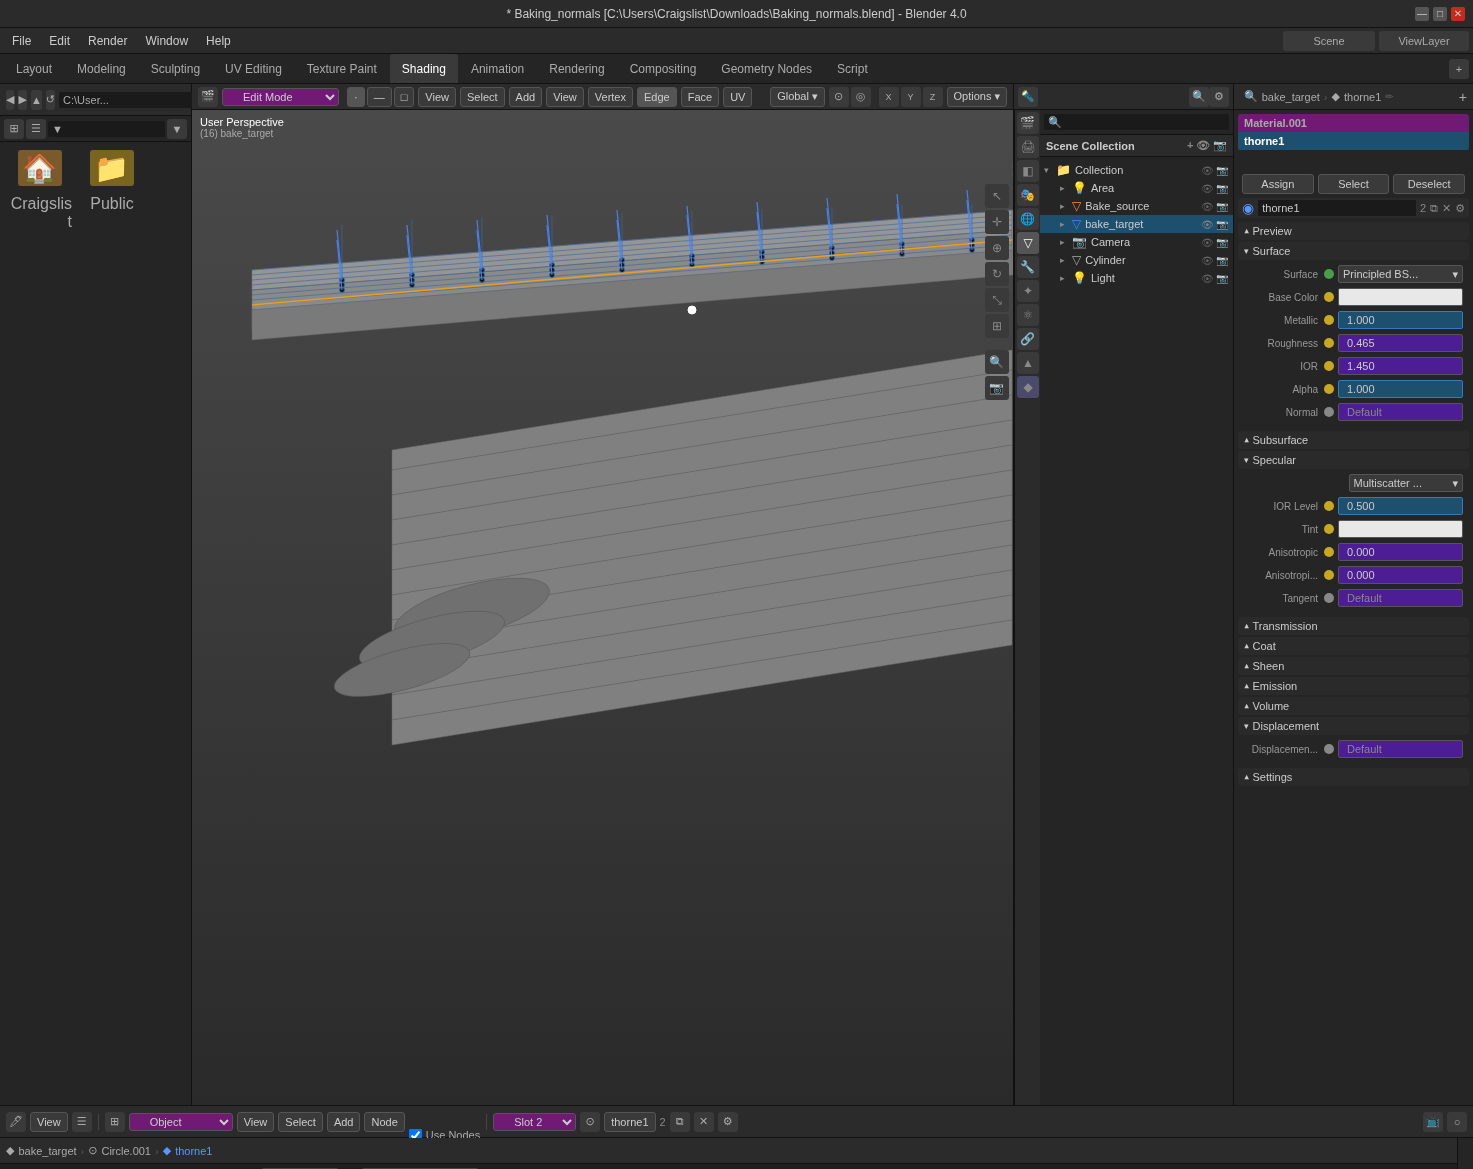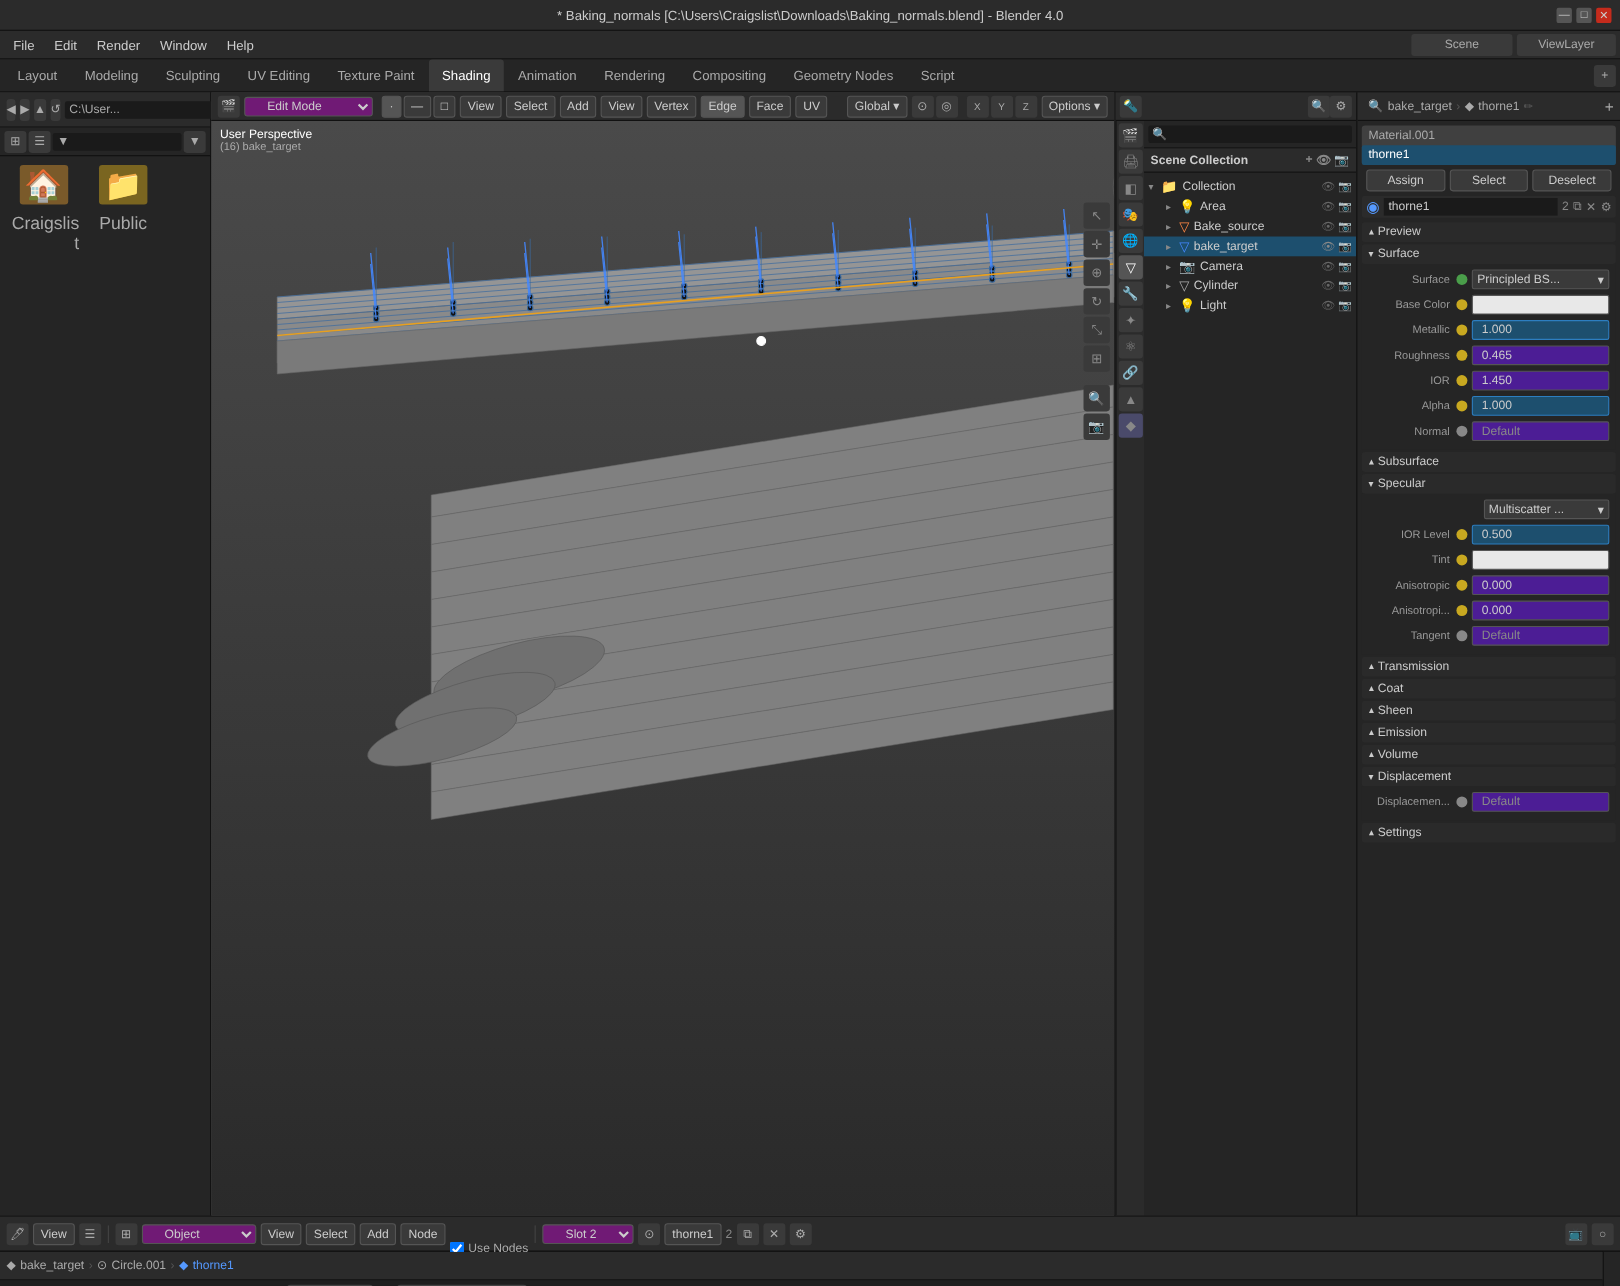--- a/index.html
+++ b/index.html
@@ -289,23 +289,24 @@
       font-size: 11px;
       color: #aaa;
       padding: 0 4px;
     }
     .props-content {
       flex: 1;
       overflow-y: auto;
       padding: 4px;
     }
     .material-list {
-      background: #404040;
+      background: #701a75;
       border-radius: 3px;
-      margin-bottom: 0;
+      margin-bottom: 20px;
+      font-weight: bold;
     }
     .material-item {
       padding: 3px 6px;
       font-size: 11px;
       color: #aaa;
       cursor: pointer;
       border-radius: 2px;
     }
     .material-item.active {
       background: #1d4f6e;

